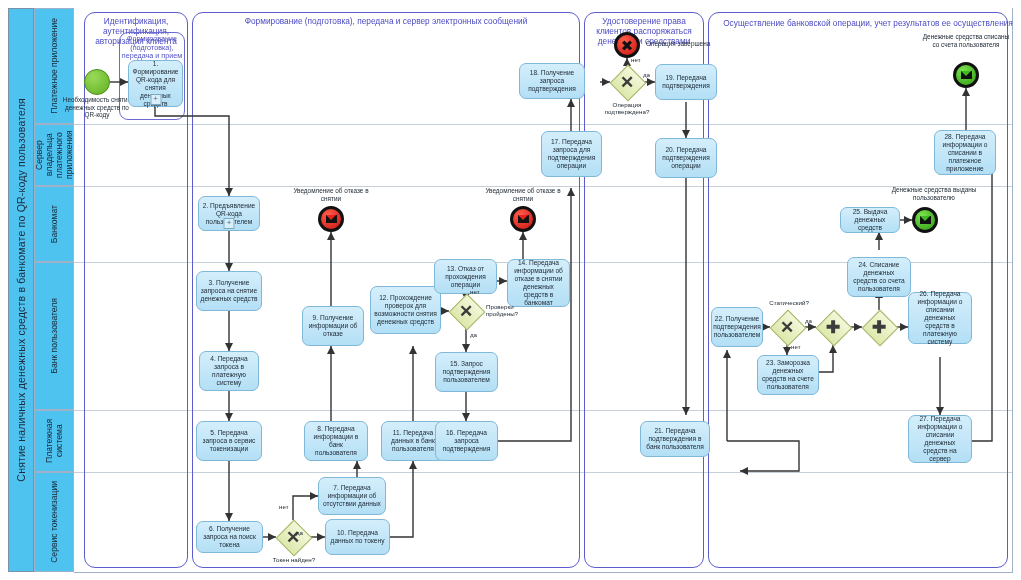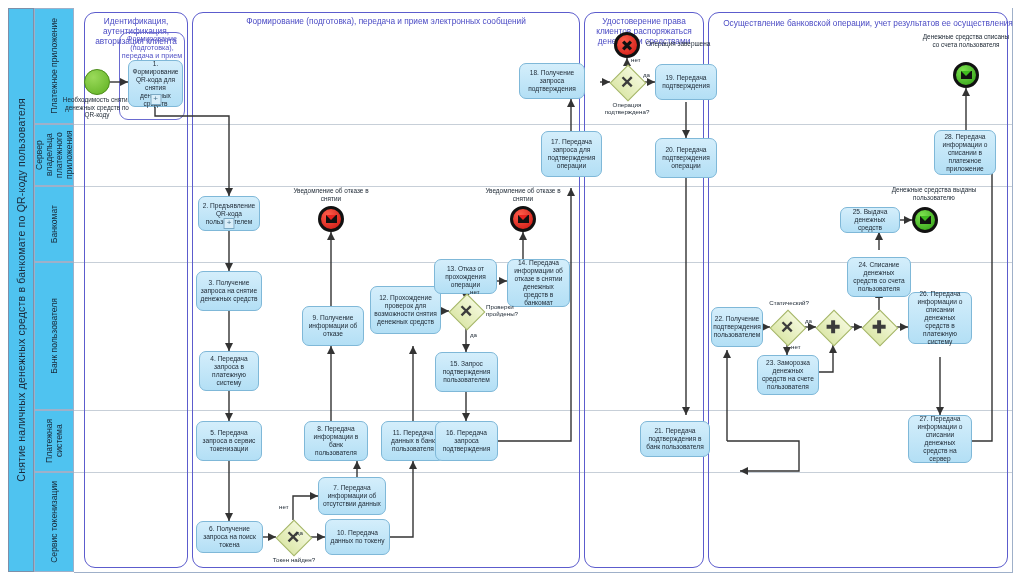--- a/index.html
+++ b/index.html
@@ -111,21 +111,21 @@
   <div class="lane-body" style="top:262px;height:148px;width:939px;"></div>
   <div class="lane-body" style="top:410px;height:62px; width:939px;"></div>
   <div class="lane-body" style="top:472px;height:100px;width:939px;"></div>
   <div style="position:absolute;left:74px;top:572px;width:939px;height:1px;background:#9fb0c9;"></div>
   <div style="position:absolute;left:1012px;top:8px;width:1px;height:564px;background:#9fb0c9;"></div>
 
   <div class="phase" style="left:84px;top:12px;width:104px;height:556px;"></div>
   <div class="phase-label" style="left:84px;top:16px;width:104px;">Идентификация, аутентификация, авторизация клиента</div>
 
   <div class="phase" style="left:192px;top:12px;width:388px;height:556px;"></div>
-  <div class="phase-label" style="left:200px;top:16px;width:372px;">Формирование (подготовка), передача и прием электронных сообщений</div>
+  <div class="phase-label" style="left:200px;top:16px;width:372px;">Формирование (подготовка), передача и сервер электронных сообщений</div>
 
   <div class="phase" style="left:584px;top:12px;width:120px;height:556px;"></div>
   <div class="phase-label" style="left:584px;top:16px;width:120px;">Удостоверение права клиентов распоряжаться денежными средствами</div>
 
   <div class="phase" style="left:708px;top:12px;width:300px;height:556px;"></div>
   <div class="phase-label" style="left:710px;top:18px;width:296px;margin-left:10px;">Осуществление банковской операции, учет результатов ее осуществления</div>
 
   <div class="subgroup" style="left:119px;top:32px;width:66px;height:88px;"></div>
   <div class="subgroup-label" style="left:119px;top:35px;width:66px;">Формирование (подготовка), передача и прием QR-кода</div>
 

